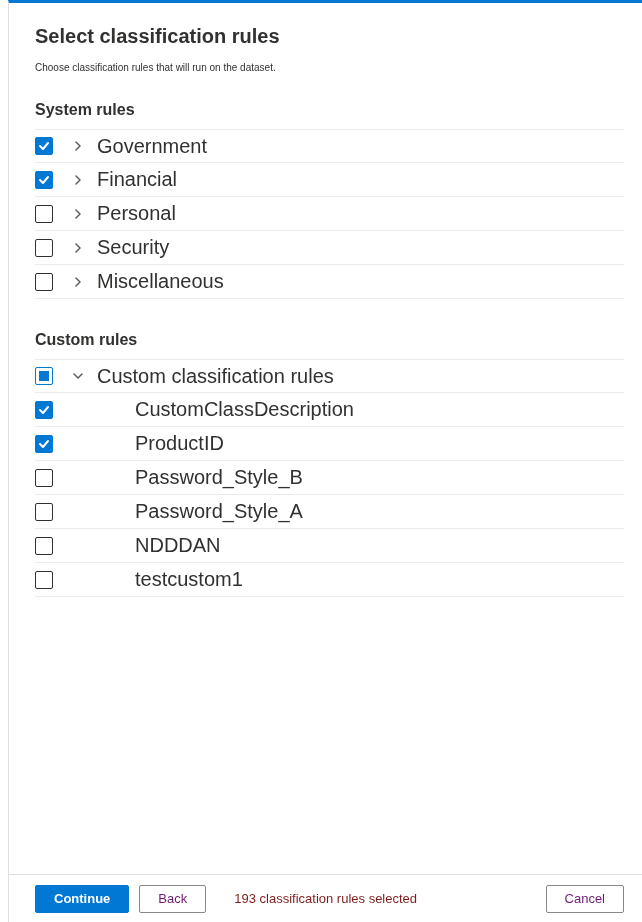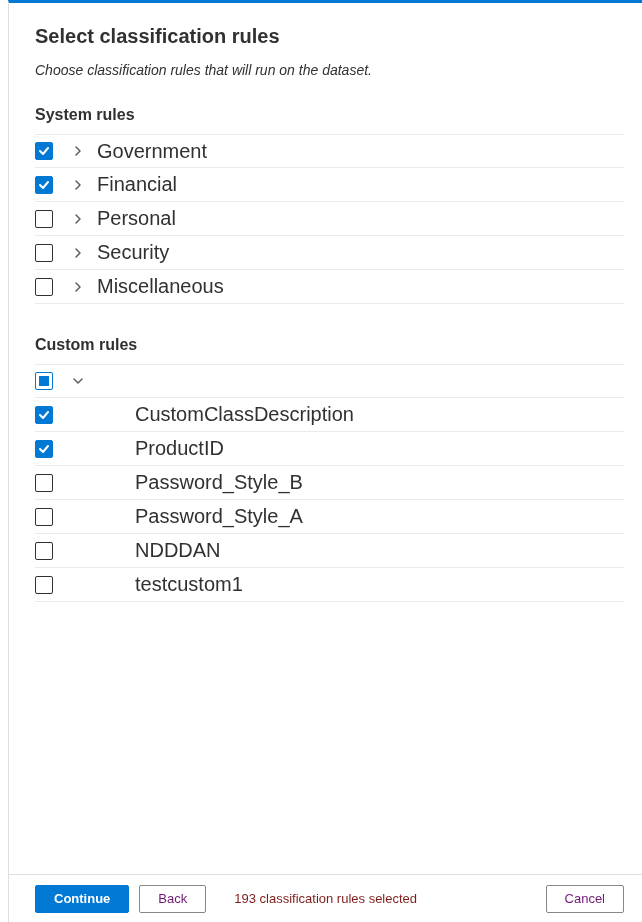--- a/index.html
+++ b/index.html
@@ -1,20 +1,20 @@
 <!DOCTYPE html>
 <html><head>
 <meta charset="utf-8">
 <style>
   * { box-sizing: border-box; margin: 0; padding: 0; }
   html, body { width: 642px; height: 922px; font-family: "Segoe UI", Arial, sans-serif; color: #323130; background: #fff; }
   .panel { width: 642px; height: 922px; position: relative; border-top: 3px solid #0078d4; border-left: 1px solid #e1dfdd; margin-left: 8px; }
   .content { padding: 22px 26px 0 26px; }
   h1.title { font-size: 20px; font-weight: 600; margin-bottom: 14px; }
-  p.desc { font-size: 14px; margin-bottom: 28px; font-style: italic; }
+  p.desc { font-size: 10px; margin-bottom: 28px; }
   h2.section { font-size: 16px; font-weight: 600; margin-top: 12px; margin-bottom: 10px; }
   .rule-list { }
   .rule-row { display: flex; align-items: center; height: 34px; border-bottom: 1px solid #edebe9; }
   .rule-row:first-child { border-top: 1px solid #edebe9; }
   .chk { width: 18px; height: 18px; border: 1px solid #323130; border-radius: 2px; margin-right: 18px; display: flex; align-items: center; justify-content: center; cursor: pointer; flex-shrink: 0;}
   .chk.checked { background: #0078d4; border-color: #0078d4; }
   .chk.checked svg { stroke: #fff; }
   .chk.mixed { border: 1px solid #0078d4; }
   .chk.mixed .sq { width: 10px; height: 10px; background: #0078d4; }
   .caret { width: 14px; height: 14px; margin-right: 12px; display:flex; align-items:center; justify-content:center; flex-shrink:0; cursor:pointer;}
@@ -98,20 +98,21 @@
     <div class="rule-list" id="custom-list">
         <div class="rule-row child-group-title">
           <div class="chk mixed">
             <div class="sq"></div>
           </div>
           <div class="caret">
             <svg width="10" height="10" viewBox="0 0 10 10" fill="none">
               <path d="M1 3 L5 7 L9 3" stroke-width="1.5" stroke-linecap="round" stroke-linejoin="round"></path>
             </svg>
           </div>
+          <span class="label">Custom classification rules</span>
         </div>
         <div class="rule-row child">
           <div class="chk checked">
             <svg width="12" height="12" viewBox="0 0 12 12" fill="none">
               <path d="M2 6 L5 9 L10 3" stroke-width="2" stroke-linecap="round" stroke-linejoin="round"></path>
             </svg>
           </div>
           <div style="width: 26px;"></div>
           <span class="label" style="padding-left: 38px;">CustomClassDescription</span>
         </div>

